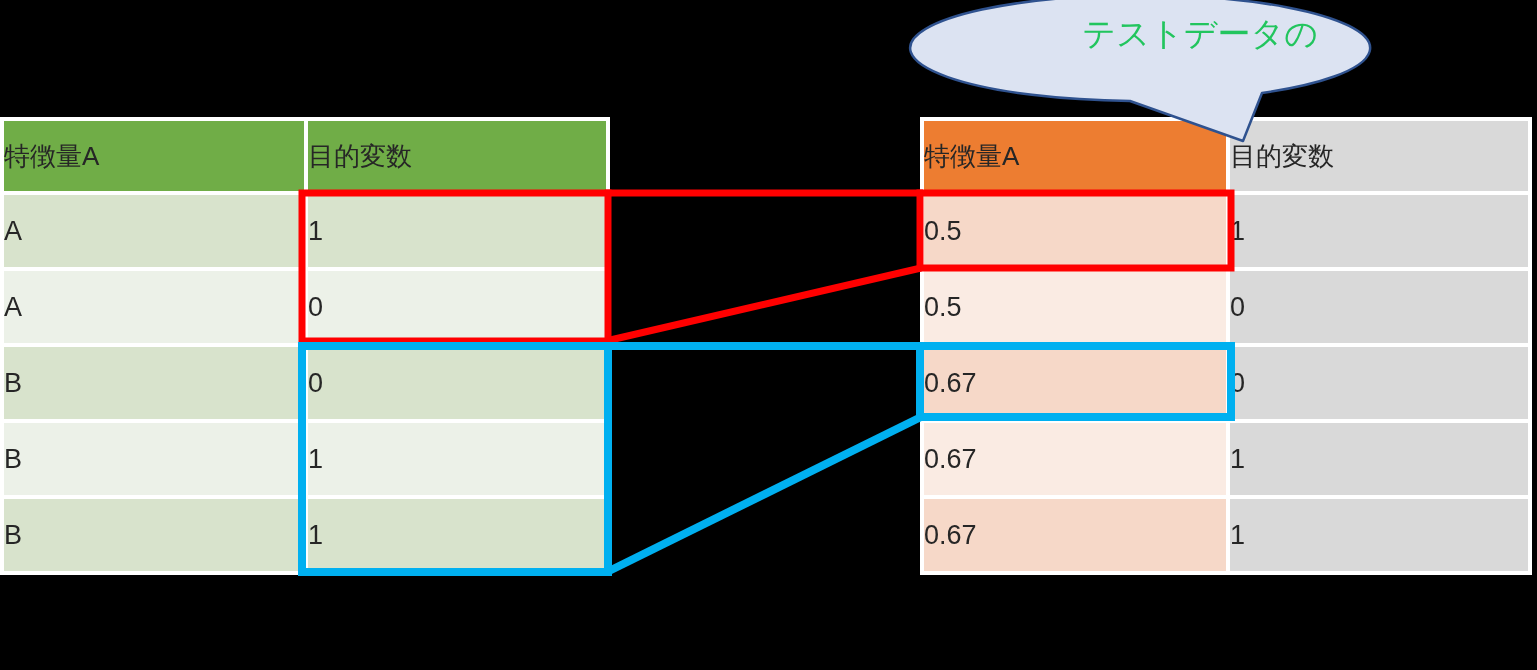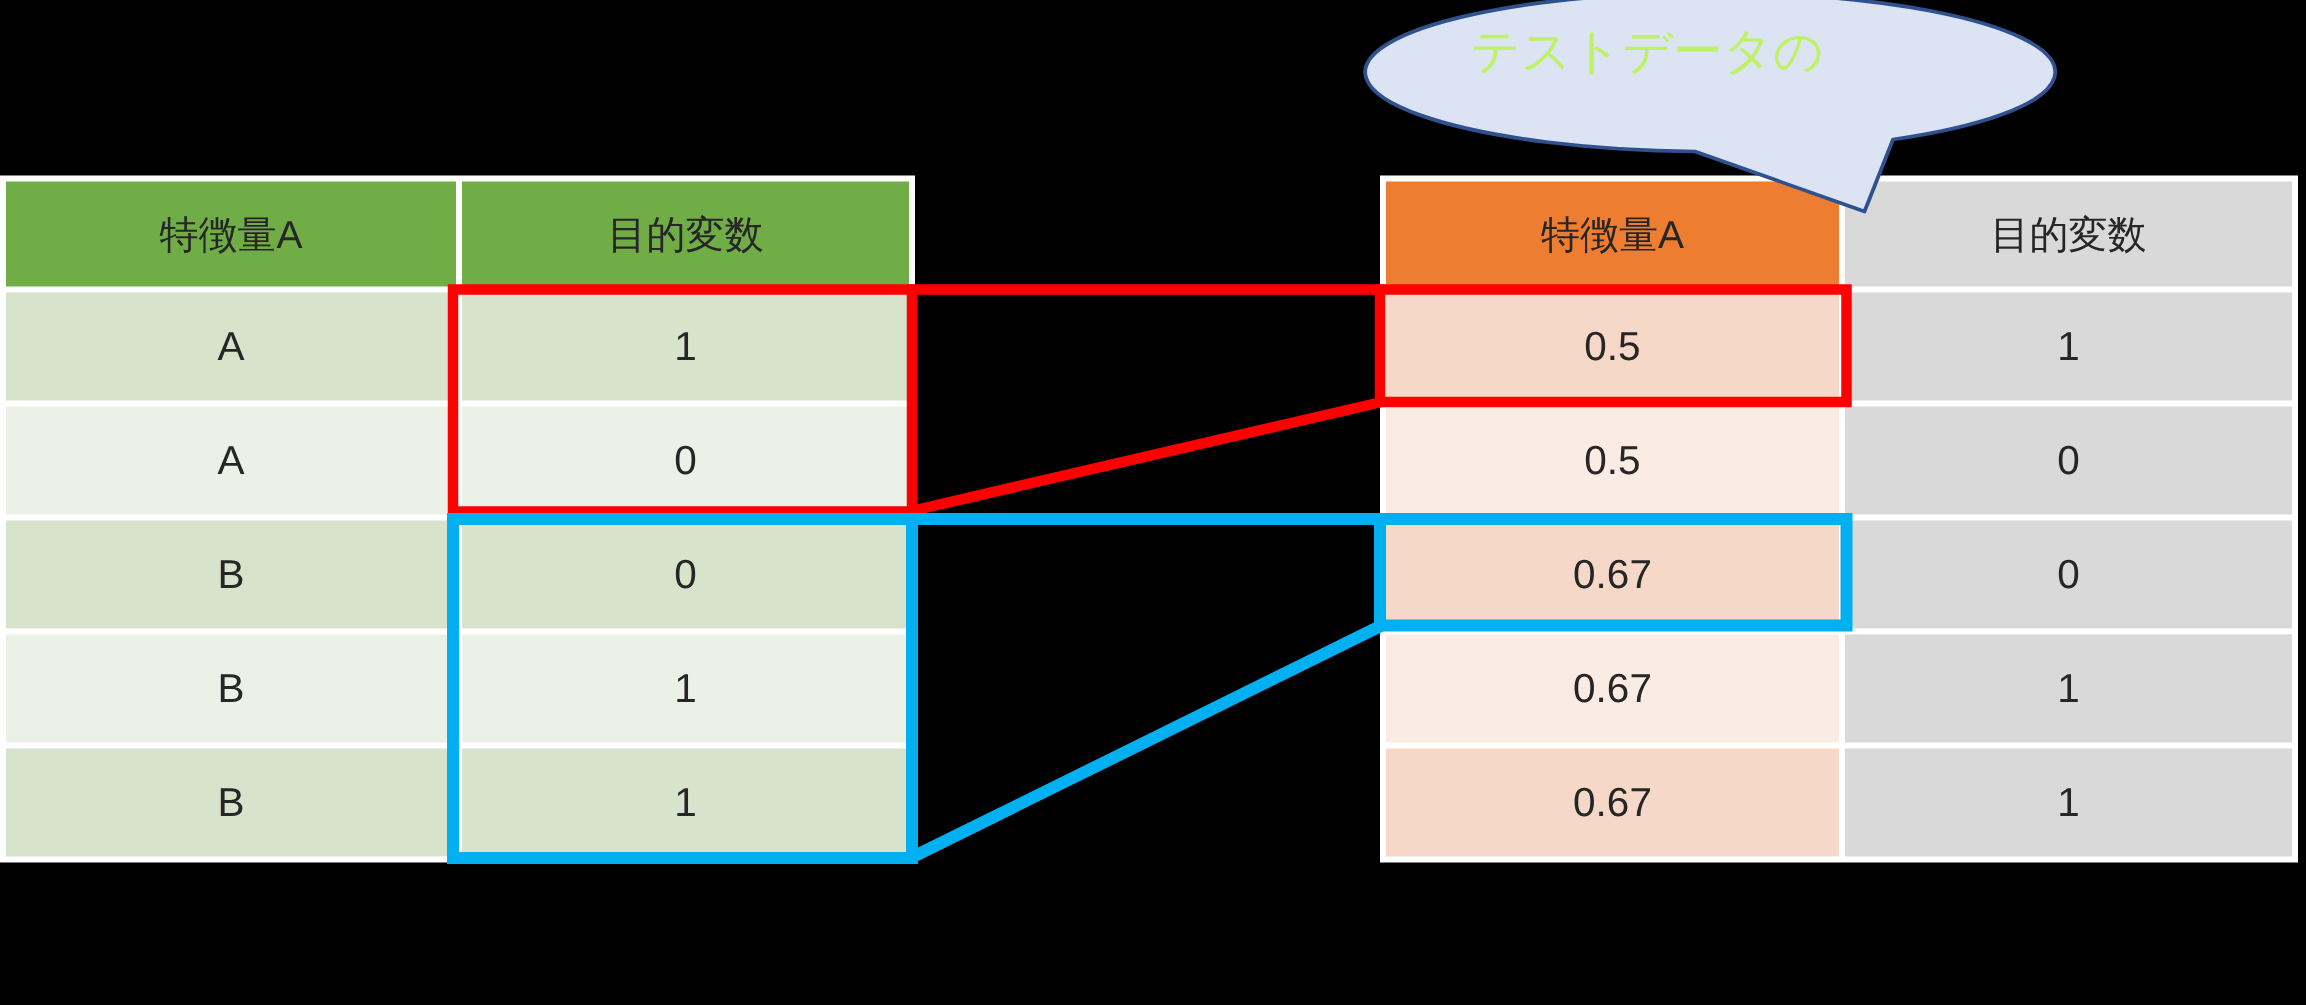--- a/index.html
+++ b/index.html
@@ -12,21 +12,20 @@
     color:#262626;
   }
   table.tbl{
     position:absolute;
     border-collapse:separate;
     border-spacing:4px;
     background:#ffffff;
     table-layout:fixed;
   }
   table.tbl td{
-    text-align:center;
     vertical-align:middle;
     font-size:27px;
     color:#262626;
     padding:0;
   }
   table.tbl tr.hdr td{font-size:26px;height:70px;}
   table.tbl tr.row td{height:72px;}
 
   
   #left-table{left:0px;top:117px;width:610px;}
@@ -46,22 +45,22 @@
   #right-table tr.even td.f{background:#FAEBE3;}
   #right-table td.t{background:#D9D9D9;}
 
   
   #overlay{
     position:absolute;left:0;top:0;width:1537px;height:670px;
     pointer-events:none;z-index:5;
   }
   #callout-text{
     position:absolute;left:878px;top:12px;width:440px;
-    z-index:6;text-align:center;
-    font-size:33px;line-height:1.33;color:#bef264;
+    z-index:6;text-align:right;
+    font-size:33px;line-height:1.33;color:#22c55e;
     pointer-events:none;
   }
   #callout-text span{display:block;}
 </style>
 </head>
 <body>
 
 <div id="canvas">
 
   <table class="tbl" id="left-table">

